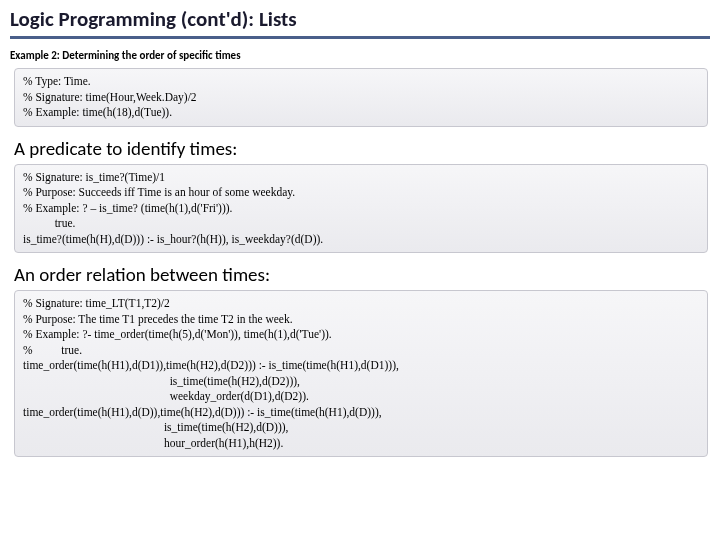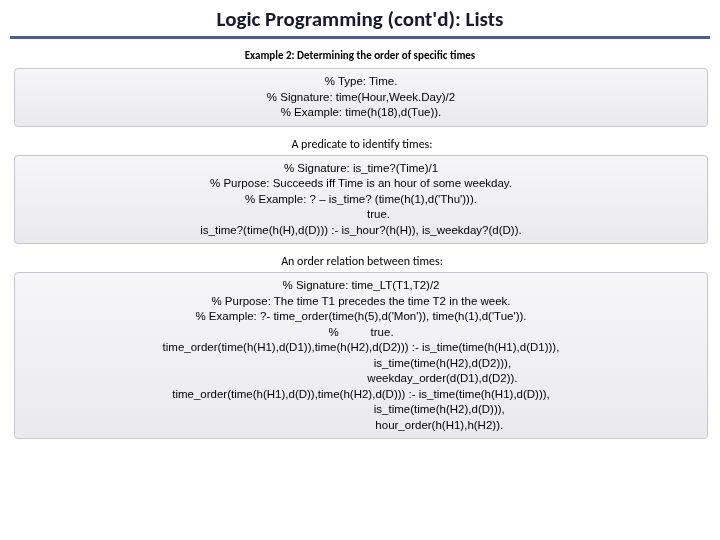--- a/index.html
+++ b/index.html
@@ -1,15 +1,15 @@
 <!DOCTYPE html>
 <html><head>
 <meta charset="utf-8">
 <style>
-  * { margin: 0; padding: 0; box-sizing: border-box; text-align: center; }
+  * { margin: 0; padding: 0; box-sizing: border-box; }
   body {
     width: 720px;
     height: 540px;
     background: #fff;
     font-family: "Segoe UI", "Calibri", Arial, sans-serif;
     overflow: hidden;
   }
   .title-wrap {
     padding: 6px 10px 2px 10px;
   }
@@ -24,31 +24,31 @@
     background: #4a5f8a;
     margin-top: 2px;
   }
   .subtitle {
     font-size: 11px;
     font-weight: 700;
     color: #000;
     padding: 8px 10px 6px 10px;
   }
   .heading {
-    font-size: 12px;
+    font-size: 19px;
     color: #000;
     padding: 6px 10px 4px 14px;
   }
   .code-block {
     margin: 0 12px 4px 14px;
     background: linear-gradient(#f6f6f8, #eaeaee);
     border: 1px solid #c7c7cf;
     border-radius: 4px;
     padding: 5px 8px;
-    font-family: Liberation Sans, sans-serif;
+    font-family: Liberation Serif, serif;
     font-size: 11.5px;
     line-height: 1.35;
     white-space: pre;
     color: #000;
     overflow-x: hidden;
   }
 </style>
 </head>
 <body>
 
@@ -60,21 +60,21 @@
 <div class="subtitle">Example 2:  Determining the order of specific times</div>
 
 <div class="code-block">% Type: Time.
 % Signature: time(Hour,Week.Day)/2
 % Example: time(h(18),d(Tue)).</div>
 
 <div class="heading">A predicate to identify times:</div>
 
 <div class="code-block">% Signature: is_time?(Time)/1
 % Purpose: Succeeds iff Time is an hour of some weekday.
-% Example: ? – is_time? (time(h(1),d('Thu'))).
+% Example: ? – is_time? (time(h(1),d('Fri'))).
            true.
 is_time?(time(h(H),d(D))) :- is_hour?(h(H)), is_weekday?(d(D)).</div>
 
 <div class="heading">An order relation between times:</div>
 
 <div class="code-block">% Signature: time_LT(T1,T2)/2
 % Purpose: The time T1 precedes the time T2 in the week.
 % Example: ?- time_order(time(h(5),d('Mon')), time(h(1),d('Tue')).
 %          true.
 time_order(time(h(H1),d(D1)),time(h(H2),d(D2))) :- is_time(time(h(H1),d(D1))),

